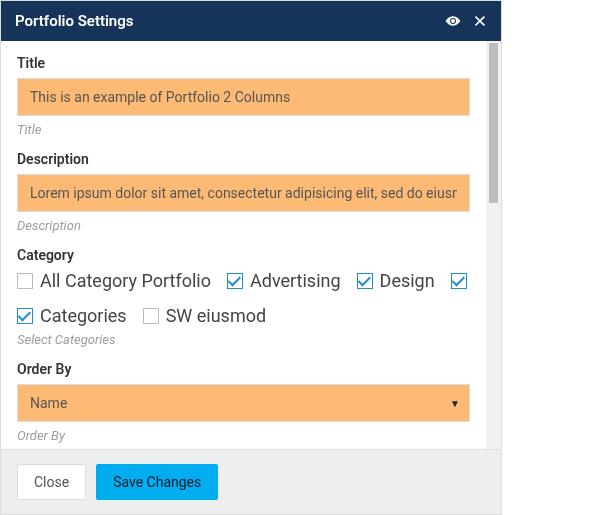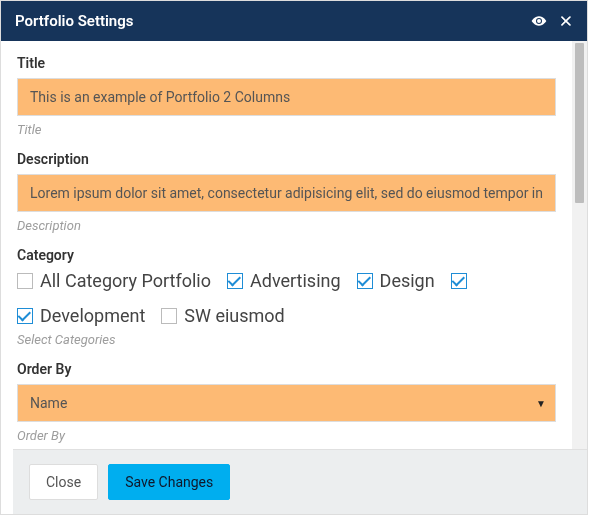--- a/index.html
+++ b/index.html
@@ -7,21 +7,21 @@
     font-family: -apple-system, BlinkMacSystemFont, "Segoe UI", Roboto, Arial, sans-serif;
     font-size: 14px;
     color: #333;
     background: #fff;
     width: 599px;
     height: 515px;
     overflow: hidden;
     position: relative;
   }
   .modal {
-    width: 588px;
+    width: 502px;
     height: 515px;
     display: flex;
     flex-direction: column;
     border: 1px solid #ddd;
   }
   .modal-header {
     background: #16345a;
     color: #fff;
     display: flex;
     align-items: center;
@@ -128,21 +128,20 @@
     border-bottom: 2px solid #1e8dd6;
     transform: rotate(-45deg) translate(0px,-1px);
   }
   .modal-footer {
     background: #eceeef;
     border-top: 1px solid #e0e0e0;
     padding: 14px 16px;
     display: flex;
     gap: 10px;
     align-items: center;
-    margin-left: 12px;
   }
   .btn {
     padding: 9px 16px;
     font-size: 14px;
     border-radius: 2px;
     cursor: pointer;
     border: 1px solid transparent;
     font-family: inherit;
   }
   .btn-default {
@@ -206,21 +205,21 @@
           </div>
           <div class="cb-item">
             <span class="cb checked"></span>
             <span>Design</span>
           </div>
           <div class="cb-item">
             <span class="cb checked"></span>
           </div>
           <div class="cb-item">
             <span class="cb checked"></span>
-            <span>Development</span>
+            <span>Categories</span>
           </div>
           <div class="cb-item">
             <span class="cb"></span>
             <span>SW eiusmod</span>
           </div>
         </div>
         <div class="helptext" style="">Select Categories</div>
       </div>
 
       <div class="form-group">

